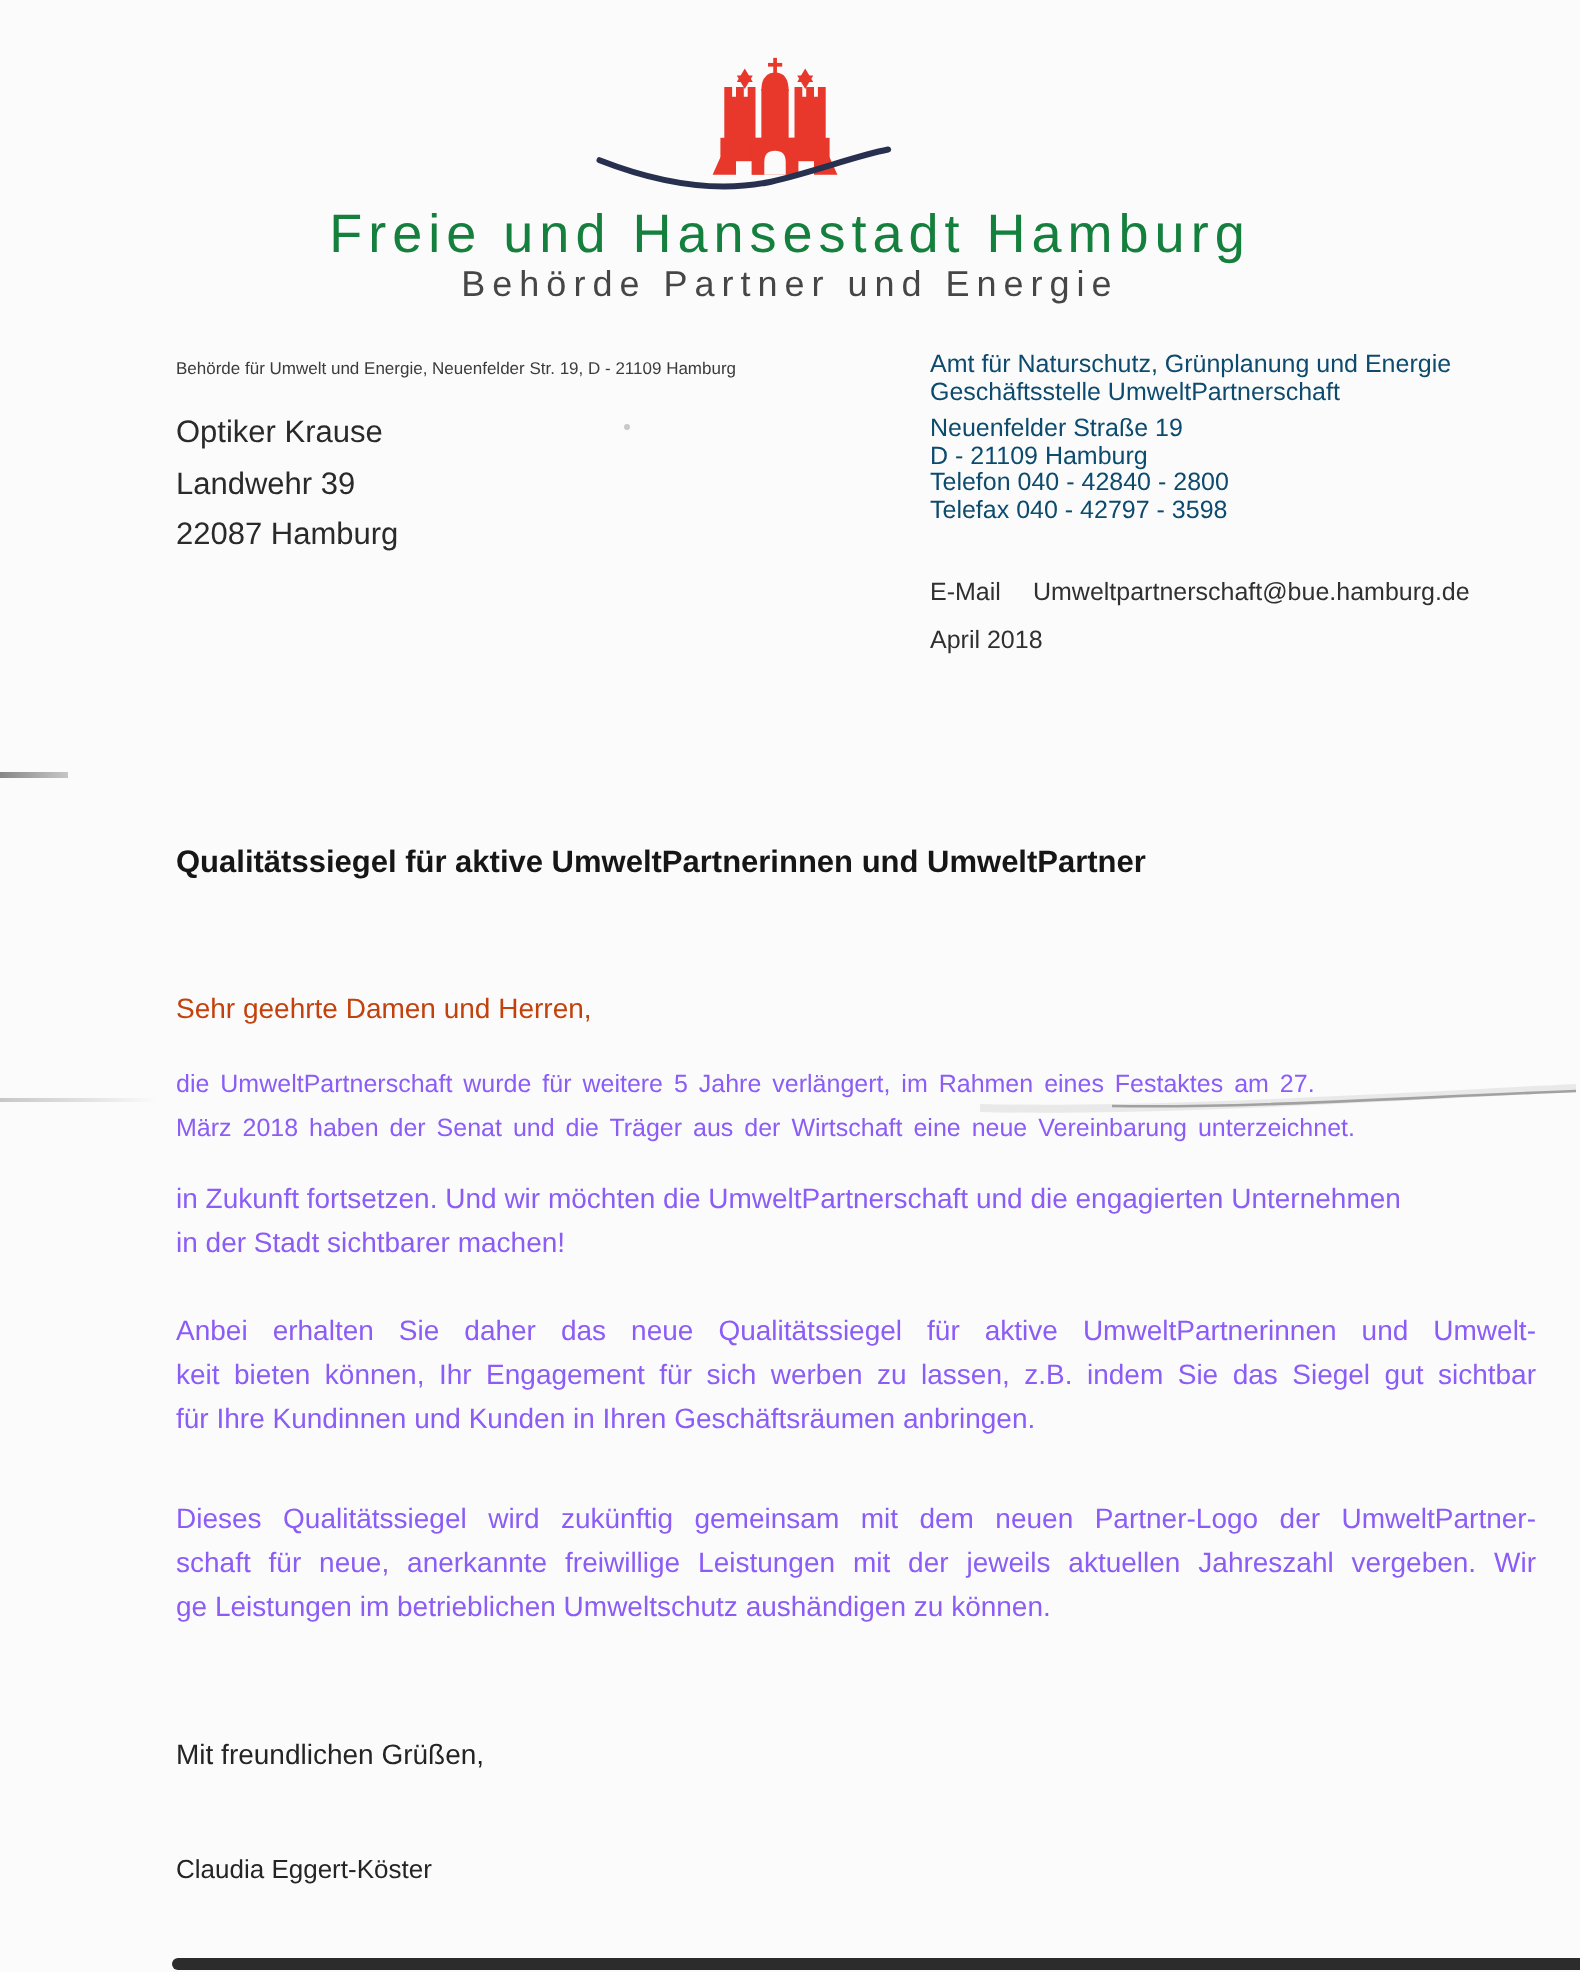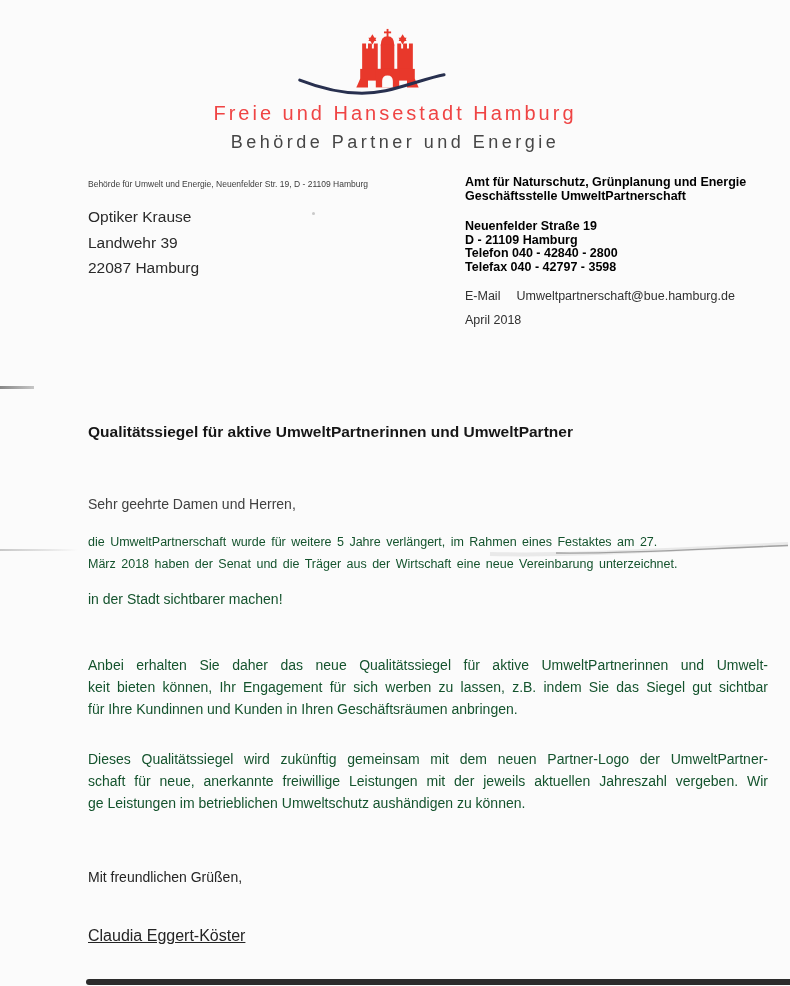--- a/index.html
+++ b/index.html
@@ -8,52 +8,52 @@
     background:#fbfbfb;
     font-family:"Liberation Sans","DejaVu Sans",sans-serif;
     color:#232323;
   }
   .abs{position:absolute;}
 
   
   .logo-svg{left:288px;top:26px;width:160px;height:78px;}
   .title{
     left:0;top:102px;width:790px;text-align:center;
-    font-size:20px;letter-spacing:3px;color:#ef4444;white-space:nowrap;
+    font-size:27px;letter-spacing:3px;color:#15803d;white-space:nowrap;
   }
   .subtitle{
     left:0;top:132px;width:790px;text-align:center;
     font-size:18px;letter-spacing:3.5px;color:#464646;white-space:nowrap;
   }
 
   
   .sender-line{left:88px;top:179px;font-size:8.5px;color:#3c3c3c;white-space:nowrap;}
   .recipient{left:88px;top:204px;font-size:15.5px;line-height:25.5px;color:#2a2a2a;white-space:pre-line;}
 
-  .office{left:465px;top:176px;width:320px;font-size:12.5px;color:#000000;font-weight:bold;}
+  .office{left:465px;top:176px;width:320px;font-size:12.5px;color:#0c4a6e;}
   .office .dept{line-height:13.5px;white-space:pre-line;}
-  .office .addr{margin-top:17px;line-height:13.5px;white-space:pre-line;}
+  .office .addr{margin-top:5px;line-height:13.5px;white-space:pre-line;}
   .email-row{left:465px;top:289px;font-size:12.5px;color:#303030;white-space:nowrap;}
   .email-row .lbl{display:inline-block;width:48px;}
   .letter-date{left:465px;top:313px;font-size:12.5px;color:#303030;}
 
   
   .subject{left:88px;top:423px;font-size:15.5px;font-weight:bold;color:#161616;white-space:nowrap;}
-  .salutation{left:88px;top:496px;font-size:14px;color:#404040;}
-  .para{left:88px;width:680px;font-size:14px;line-height:22px;color:#14532d;}
+  .salutation{left:88px;top:496px;font-size:14px;color:#c2410c;}
+  .para{left:88px;width:680px;font-size:14px;line-height:22px;color:#8b5cf6;}
   .para .line{min-height:22px;}
   .justify .line{text-align:justify;text-align-last:justify;}
   .justify .line:last-child{text-align-last:left;}
   .para-1{top:531px;font-size:12.5px;}
   .para-1 .line{word-spacing:2px;}
   .para-2{top:588px;}
   .para-3{top:654px;}
   .para-4{top:748px;}
   .closing{left:88px;top:869px;font-size:14px;color:#242424;}
-  .signature{left:88px;top:927px;font-size:16px;color:#242424;text-decoration:underline;}
+  .signature{left:88px;top:927px;font-size:13px;color:#242424;}
 
   
   .dash-1{left:0;top:386px;width:34px;height:2.5px;opacity:.8;
     background:linear-gradient(to right,#6a6a6a,#b9b9b9);}
   .dash-2{left:0;top:549px;width:78px;height:2px;opacity:.55;
     background:linear-gradient(to right,#9d9d9d,#d2d2d2 60%,transparent);}
   .streak-svg{left:488px;top:540px;width:302px;height:22px;}
   .bottom-bar{left:86px;right:0;top:979px;height:6px;background:#1c1c1c;
     border-radius:3px 0 0 3px;opacity:.93;}
   .spot{left:312px;top:212px;width:3px;height:3px;border-radius:50%;
@@ -125,20 +125,21 @@
     <div class="line">März 2018 haben der Senat und die Träger aus der Wirtschaft eine neue Vereinbarung unterzeichnet.</div>
   </div>
 
 <div class="abs dash-2"></div>
 <svg class="abs streak-svg" viewBox="0 0 302 22" xmlns="http://www.w3.org/2000/svg">
   <path d="M2 14 C 80 16, 180 10, 300 4" fill="none" stroke="#cdcdcd" stroke-width="4" opacity="0.38"></path>
   <path d="M68 13 C 140 14, 210 9, 300 5.5" fill="none" stroke="#8f8f8f" stroke-width="1.3" opacity="0.8"></path>
 </svg>
 
 <div class="abs para para-2">
+    <div class="line">in Zukunft fortsetzen. Und wir möchten die UmweltPartnerschaft und die engagierten Unternehmen</div>
     <div class="line">in der Stadt sichtbarer machen!</div>
   </div>
 <div class="abs para para-3 justify">
     <div class="line">Anbei erhalten Sie daher das neue Qualitätssiegel für aktive UmweltPartnerinnen und Umwelt-</div>
     <div class="line">keit bieten können, Ihr Engagement für sich werben zu lassen, z.B. indem Sie das Siegel gut sichtbar</div>
     <div class="line">für Ihre Kundinnen und Kunden in Ihren Geschäftsräumen anbringen.</div>
   </div>
 <div class="abs para para-4 justify">
     <div class="line">Dieses Qualitätssiegel wird zukünftig gemeinsam mit dem neuen Partner-Logo der UmweltPartner-</div>
     <div class="line">schaft für neue, anerkannte freiwillige Leistungen mit der jeweils aktuellen Jahreszahl vergeben. Wir</div>

